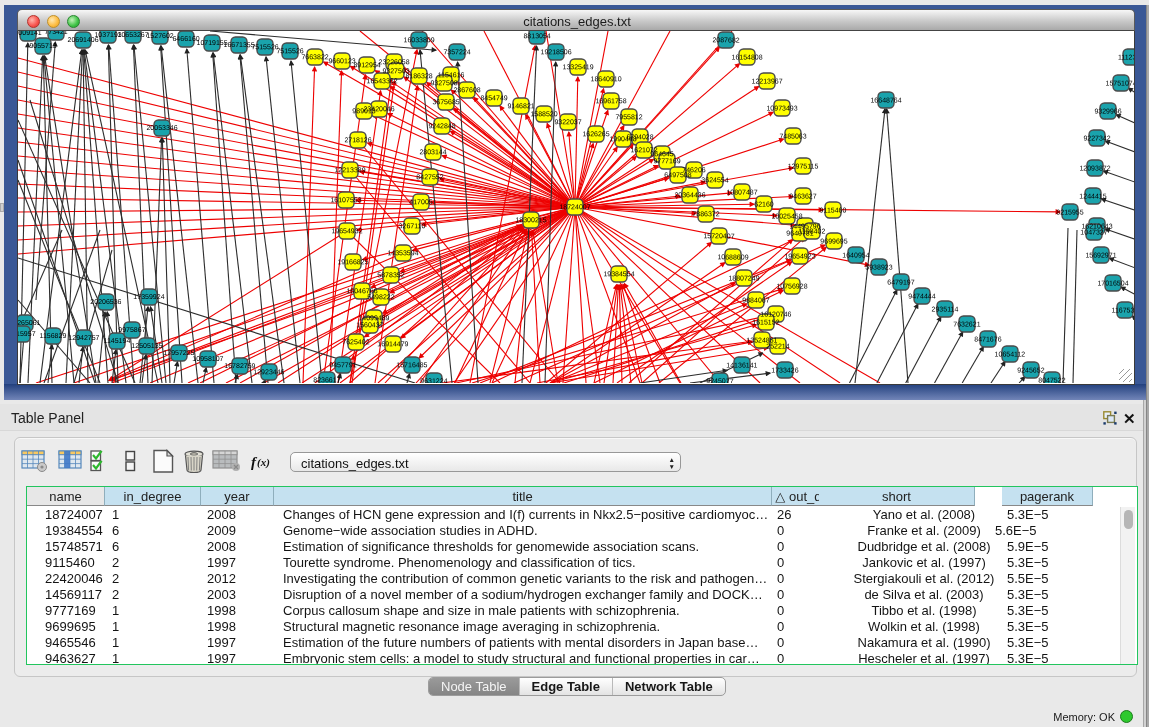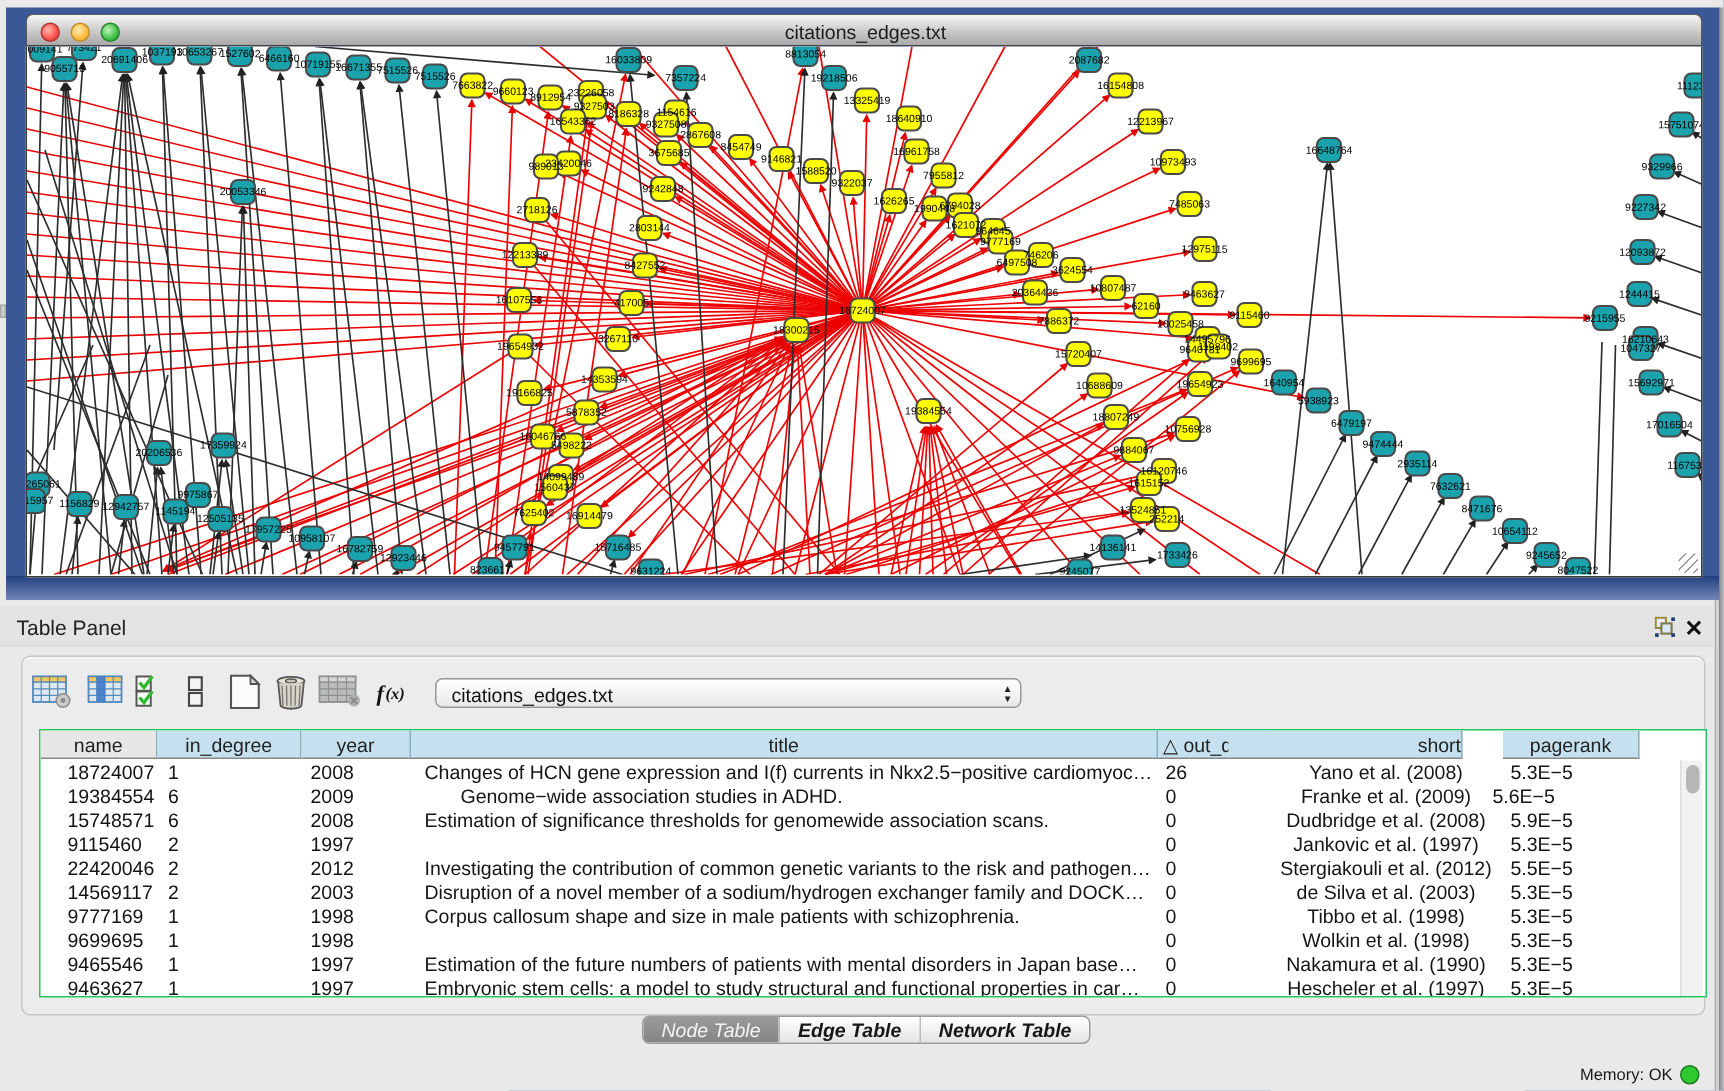--- a/index.html
+++ b/index.html
@@ -38,21 +38,21 @@
 #dd { position:absolute; left:275px; top:14px; width:391px; height:20px; border:1px solid #989898; border-radius:5px; background:linear-gradient(#ffffff,#e8e8e8); }
 #dd .txt { position:absolute; left:10px; top:3px; font-size:13px; color:#111; }
 #dd .arr { position:absolute; right:5px; top:2.5px; font-size:6.5px; color:#222; line-height:7px; letter-spacing:0; }
 
 #tbl { position:absolute; left:11px; top:48px; width:1112px; height:179px; background:#fff; border:1px solid #22c55e; overflow:hidden; }
 .hc { position:absolute; top:0; height:19px; background:#c5e1f0; border-right:1px solid #8faebc; border-bottom:1px solid #888; font-size:13px; color:#222; text-align:center; line-height:19px; }
 .rowtext { position:absolute; font-size:13px; color:#141414; height:16px; line-height:16px; white-space:nowrap; }
 #vsb { position:absolute; right:2px; top:20px; width:15px; height:157px; background:#f2f2f2; border-left:1px solid #dcdcdc; }
 #vsbthumb { position:absolute; left:2.5px; top:3px; width:9px; height:19px; border-radius:5px; background:#b6b6b6; }
 
-#tabs { position:absolute; left:428px; top:277px; height:19px; border:1px solid #9c9c9c; border-radius:5px; background:linear-gradient(#ffffff,#e3e3e3); display:flex; overflow:hidden;font-style:italic; }
+#tabs { position:absolute; left:428px; top:277px; height:19px; border:1px solid #9c9c9c; border-radius:5px; background:linear-gradient(#ffffff,#e3e3e3); display:flex; overflow:hidden; }
 .tab { font-size:13px; font-weight:bold; color:#171717; padding:0 12px; line-height:18px; }
 .tabsel { background:linear-gradient(#9a9a9a,#858585); color:#f4f4f4; font-weight:normal; }
 .tabdiv { width:1px; background:#b9b9b9; }
 
 #mem { position:absolute; right:28px; top:311px; font-size:11px; color:#1a1a1a; }
 #memdot { position:absolute; left:1120px; top:310px; width:13px; height:13px; border-radius:50%; background:#2ec92e; border:1.5px solid #1d7a1d; }
 </style>
 </head>
 <body>
 <div id="page">
@@ -683,46 +683,47 @@
       <div id="dd">
           <span class="txt">citations_edges.txt</span>
           <span class="arr">▲<br>▼</span>
         </div>
       <div id="tbl">
           <div class="hc" style="left:0px;width:78px;background:#e7e7e7;">name</div>
 <div class="hc" style="left:78px;width:96px;">in_degree</div>
 <div class="hc" style="left:174px;width:73px;">year</div>
 <div class="hc" style="left:247px;width:498px;">title</div>
 <div class="hc" style="left:745px;width:74px;">△ out_de…</div>
-<div class="hc" style="left:792px;width:156px;text-align:right;">short</div>
+<div class="hc" style="left:792px;width:156px;">short</div>
 <div class="hc" style="left:975px;width:91px;">pagerank</div>
 <div class="rowtext" style="left:18px;top:20px;">18724007</div>
 <div class="rowtext" style="left:85px;top:20px;">1</div>
 <div class="rowtext" style="left:180px;top:20px;">2008</div>
 <div class="rowtext" style="left:256px;top:20px;max-width:488px;overflow:hidden;">Changes of HCN gene expression and I(f) currents in Nkx2.5−positive cardiomyoc…</div>
 <div class="rowtext" style="left:750px;top:20px;">26</div>
 <div class="rowtext" style="left:819px;width:156px;top:20px;text-align:center;">Yano et al. (2008)</div>
 <div class="rowtext" style="left:980px;top:20px;">5.3E−5</div>
 <div class="rowtext" style="left:18px;top:36px;">19384554</div>
 <div class="rowtext" style="left:85px;top:36px;">6</div>
 <div class="rowtext" style="left:180px;top:36px;">2009</div>
-<div class="rowtext" style="left:256px;top:36px;max-width:488px;overflow:hidden;margin-left:24px;">Genome−wide association studies in ADHD.</div>
+<div class="rowtext" style="left:256px;top:36px;max-width:488px;overflow:hidden;">Genome−wide association studies in ADHD.</div>
 <div class="rowtext" style="left:750px;top:36px;">0</div>
 <div class="rowtext" style="left:819px;width:156px;top:36px;text-align:center;">Franke et al. (2009)</div>
 <div class="rowtext" style="left:968px;top:36px;">5.6E−5</div>
 <div class="rowtext" style="left:18px;top:52px;">15748571</div>
 <div class="rowtext" style="left:85px;top:52px;">6</div>
 <div class="rowtext" style="left:180px;top:52px;">2008</div>
 <div class="rowtext" style="left:256px;top:52px;max-width:488px;overflow:hidden;">Estimation of significance thresholds for genomewide association scans.</div>
 <div class="rowtext" style="left:750px;top:52px;">0</div>
 <div class="rowtext" style="left:819px;width:156px;top:52px;text-align:center;">Dudbridge et al. (2008)</div>
 <div class="rowtext" style="left:980px;top:52px;">5.9E−5</div>
 <div class="rowtext" style="left:18px;top:68px;">9115460</div>
 <div class="rowtext" style="left:85px;top:68px;">2</div>
 <div class="rowtext" style="left:180px;top:68px;">1997</div>
+<div class="rowtext" style="left:256px;top:68px;max-width:488px;overflow:hidden;">Tourette syndrome. Phenomenology and classification of tics.</div>
 <div class="rowtext" style="left:750px;top:68px;">0</div>
 <div class="rowtext" style="left:819px;width:156px;top:68px;text-align:center;">Jankovic et al. (1997)</div>
 <div class="rowtext" style="left:980px;top:68px;">5.3E−5</div>
 <div class="rowtext" style="left:18px;top:84px;">22420046</div>
 <div class="rowtext" style="left:85px;top:84px;">2</div>
 <div class="rowtext" style="left:180px;top:84px;">2012</div>
 <div class="rowtext" style="left:256px;top:84px;max-width:488px;overflow:hidden;">Investigating the contribution of common genetic variants to the risk and pathogen…</div>
 <div class="rowtext" style="left:750px;top:84px;">0</div>
 <div class="rowtext" style="left:819px;width:156px;top:84px;text-align:center;">Stergiakouli et al. (2012)</div>
 <div class="rowtext" style="left:980px;top:84px;">5.5E−5</div>
@@ -736,20 +737,21 @@
 <div class="rowtext" style="left:18px;top:116px;">9777169</div>
 <div class="rowtext" style="left:85px;top:116px;">1</div>
 <div class="rowtext" style="left:180px;top:116px;">1998</div>
 <div class="rowtext" style="left:256px;top:116px;max-width:488px;overflow:hidden;">Corpus callosum shape and size in male patients with schizophrenia.</div>
 <div class="rowtext" style="left:750px;top:116px;">0</div>
 <div class="rowtext" style="left:819px;width:156px;top:116px;text-align:center;">Tibbo et al. (1998)</div>
 <div class="rowtext" style="left:980px;top:116px;">5.3E−5</div>
 <div class="rowtext" style="left:18px;top:132px;">9699695</div>
 <div class="rowtext" style="left:85px;top:132px;">1</div>
 <div class="rowtext" style="left:180px;top:132px;">1998</div>
+<div class="rowtext" style="left:256px;top:132px;max-width:488px;overflow:hidden;">Structural magnetic resonance image averaging in schizophrenia.</div>
 <div class="rowtext" style="left:750px;top:132px;">0</div>
 <div class="rowtext" style="left:819px;width:156px;top:132px;text-align:center;">Wolkin et al. (1998)</div>
 <div class="rowtext" style="left:980px;top:132px;">5.3E−5</div>
 <div class="rowtext" style="left:18px;top:148px;">9465546</div>
 <div class="rowtext" style="left:85px;top:148px;">1</div>
 <div class="rowtext" style="left:180px;top:148px;">1997</div>
 <div class="rowtext" style="left:256px;top:148px;max-width:488px;overflow:hidden;text-align:right;">Estimation of the future numbers of patients with mental disorders in Japan base…</div>
 <div class="rowtext" style="left:750px;top:148px;">0</div>
 <div class="rowtext" style="left:819px;width:156px;top:148px;text-align:center;">Nakamura et al. (1990)</div>
 <div class="rowtext" style="left:980px;top:148px;">5.3E−5</div>

